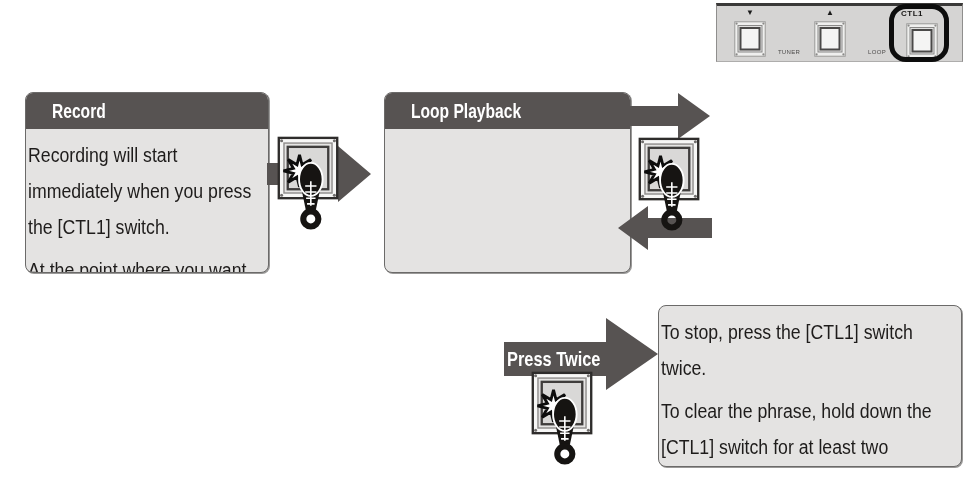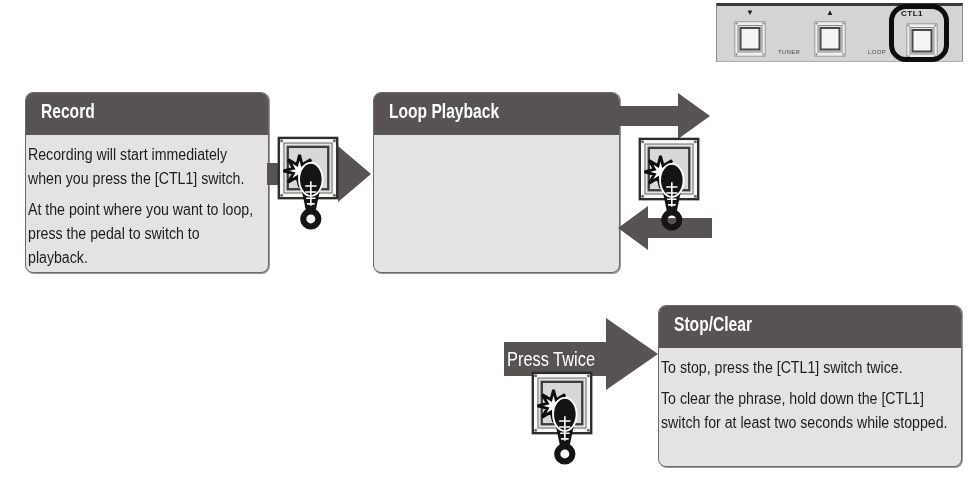--- a/index.html
+++ b/index.html
@@ -11,46 +11,46 @@
   
   .box{
     position:absolute;
     background:var(--box-bg,#e4e3e2);
     border:1.5px solid var(--box-border,#6b6a69);
     border-radius:8px;
     box-shadow:1px 1px 0 #9a9998;
     overflow:hidden;
   }
   .box-header{
-    height:42px;line-height:36px;
+    height:36px;line-height:36px;
     background:var(--header-bg,#575352);
     color:var(--header-text,#fff);
-    padding-left:15px;
+    padding-left:26px;
     font-size:20px;font-weight:bold;
     white-space:nowrap;
   }
   .box-header .cond{display:inline-block;transform:scaleX(0.78);transform-origin:0 50%;}
   .box-body{
     padding:8px 11px 0 2px;
     color:var(--body-text,#1e1c1b);
-    font-size:16px;line-height:24px;
+    font-size:20px;line-height:36px;
   }
   .box-body p{
     margin:0 0 7px 0;
     width:113%;
     transform:scaleX(0.885);
     transform-origin:0 0;
   }
   
   .arrow{position:absolute;}
   .arrow polygon{fill:var(--arrow,#575352);}
   .press-twice-label{
     position:absolute;left:507px;top:342px;width:100px;height:28px;
     line-height:34px;color:var(--header-text,#fff);
-    font-size:21px;font-weight:normal;white-space:nowrap;
+    font-size:21px;font-weight:bold;white-space:nowrap;
   }
   .press-twice-label .cond{display:inline-block;transform:scaleX(0.78);transform-origin:0 50%;}
   
   .pedal{position:absolute;z-index:5;}
   
   #pedalboard{
     position:absolute;left:716px;top:3px;width:247px;height:59px;
     background:var(--panel-bg,#d5d4d3);
     border-top:3px solid #3a3938;
     border-left:1px solid #8f8e8d;
@@ -122,27 +122,26 @@
   </div>
 
   <div class="box" style="left:25px;top:92px;width:242px;height:179px">
     <div class="box-header"><span class="cond">Record</span></div>
     <div class="box-body">
       <p>Recording will start immediately when you press the [CTL1] switch.</p>
       <p>At the point where you want to loop, press the pedal to switch to playback.</p>
     </div>
   </div>
 
-  <div class="box" style="left:373px;top:92px;width:245px;height:179px">
+  <div class="box" style="left:384px;top:92px;width:245px;height:179px">
     <div class="box-header"><span class="cond">Loop Playback</span></div>
   </div>
 
 
   <div class="box" style="left:658px;top:305px;width:302px;height:160px">
-    <div class="box-header"><span class="cond">Stop/Clear</span></div>
     <div class="box-body">
       <p>To stop, press the [CTL1] switch twice.</p>
       <p>To clear the phrase, hold down the [CTL1] switch for at least two seconds while stopped.</p>
     </div>
   </div>
 
   <svg class="arrow" style="left:267px;top:146px" width="104" height="56">
     <polygon points="0,17 71,17 71,0 104,28 71,56 71,39 0,39"></polygon>
   </svg>
   <svg class="arrow" style="left:618px;top:93px" width="92" height="46">

